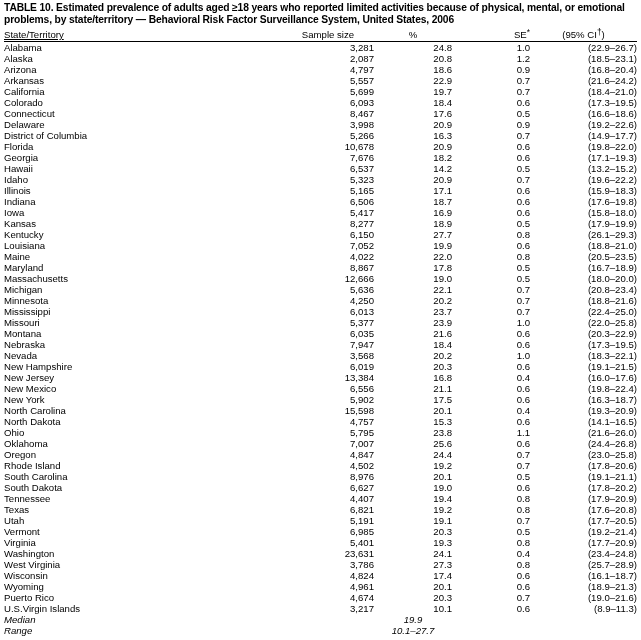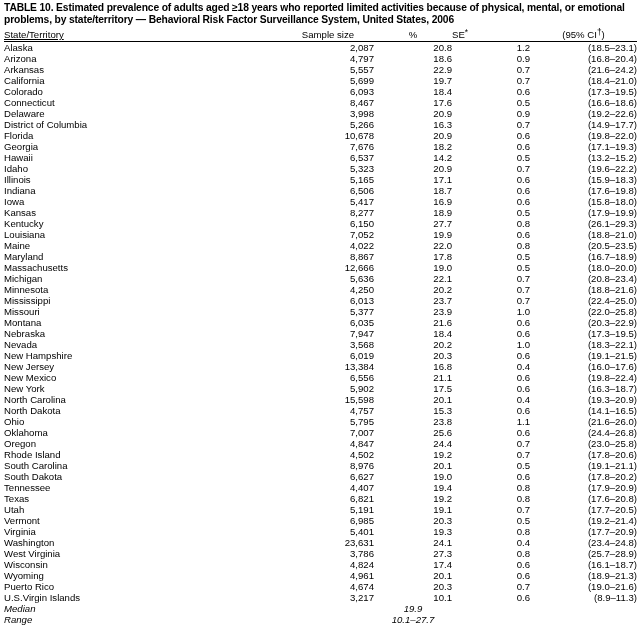--- a/index.html
+++ b/index.html
@@ -53,21 +53,21 @@
   col.c-ci    { width: 107px; }
 
   thead th {
     font-size: 9.6px;
     line-height: 13px;
     padding-bottom: 1px;
   }
   .hd-state { text-align: left; text-decoration: underline; }
   .hd-n   { padding-right: 6px; }
   .hd-pct { text-align: center; padding-right: 4px; }
-  .hd-se  { text-align: left; padding-right: 6px; }
+  .hd-se  { text-align: right; padding-right: 6px; }
   .hd-ci  { text-align: center; padding-right: 8px; }
 
   .rule-top    { border-bottom: 1.1px solid #000; }
 
   tbody td { height: 11px; }
   td.state { text-align: left; padding-left: 1px; }
   td.num   { text-align: right; padding-right: 26px; }
   td.pct   { text-align: right; padding-right: 27px; }
   td.se    { text-align: right; padding-right: 31px; }
   td.ci    { text-align: right; padding-right: 12px; }
@@ -100,20 +100,27 @@
     <thead>
       <tr class="rule-top">
         <th class="hd-state">State/Territory</th>
         <th class="hd-n">Sample size</th>
         <th class="hd-pct">%</th>
         <th class="hd-se"><span>SE</span><sup class="hmk">*</sup></th>
         <th class="hd-ci"><span>(95% CI</span><sup class="hmk">†</sup><span>)</span></th>
       </tr>
     </thead>
     <tbody id="tbody">
+        <tr style="height: 12px;">
+          <td class="state">Alabama</td>
+          <td class="num">3,281</td>
+          <td class="pct">24.8</td>
+          <td class="se">1.0</td>
+          <td class="ci">(22.9–26.7)</td>
+        </tr>
         <tr>
           <td class="state">Alaska</td>
           <td class="num">2,087</td>
           <td class="pct">20.8</td>
           <td class="se">1.2</td>
           <td class="ci">(18.5–23.1)</td>
         </tr>
         <tr>
           <td class="state">Arizona</td>
           <td class="num">4,797</td>

